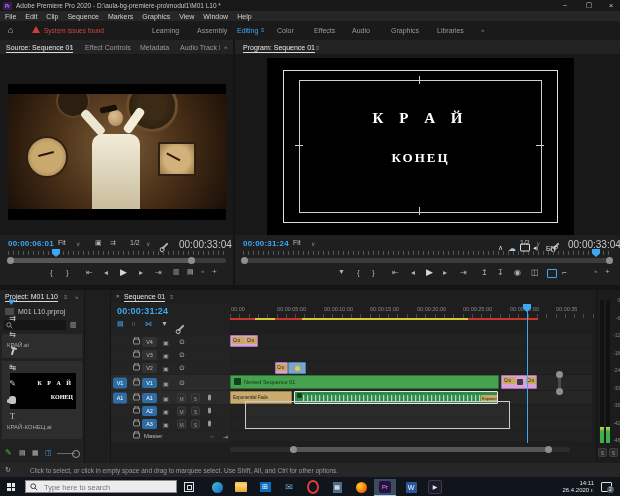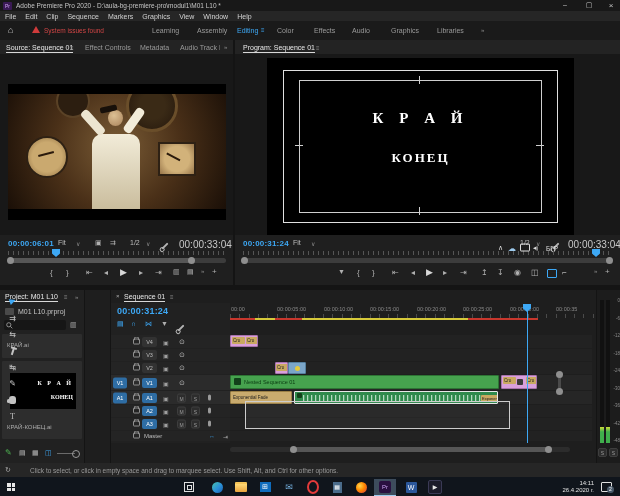--- a/index.html
+++ b/index.html
@@ -403,20 +403,27 @@
   <div class="t ico" style="left:5px;top:466px;font-size:7px">↻</div>
   <div class="t" style="left:30px;top:467px;font-size:6.5px;color:#9a9a9a">Click to select, or click in empty space and drag to marquee select. Use Shift, Alt, and Ctrl for other options.</div>
 
   <div id="taskbar"></div>
   <div class="t" style="left:7px;top:483px;width:8px;height:8px;display:grid;grid-template-columns:3.5px 3.5px;grid-template-rows:3.5px 3.5px;gap:1px">
     <i style="background:#e8e8e8"></i>
       <i style="background:#e8e8e8"></i>
       <i style="background:#e8e8e8"></i>
       <i style="background:#e8e8e8"></i>
   </div>
+  <div class="t" style="left:25px;top:480px;width:152px;height:13px;background:#ececec;border:1px solid #888;box-sizing:border-box">
+    <svg width="8" height="8" viewBox="0 0 10 10" style="position:absolute;left:4px;top:2px">
+        <circle cx="4" cy="4" r="3" fill="none" stroke="#3a3a3a" stroke-width="1.2"></circle>
+        <line x1="6.2" y1="6.2" x2="9" y2="9" stroke="#3a3a3a" stroke-width="1.2"></line>
+      </svg>
+    <input readonly="" style="position: absolute; left: 16px; top: 0px; width: 130px; height: 11px; border: none; background: transparent; font-size: 7.5px; color: rgb(58, 58, 58); outline: none; font-family: &quot;Liberation Sans&quot;, sans-serif;" placeholder="Type here to search">
+  </div>
   <div class="t" style="left:184px;top:482px;width:8px;height:8px;border:1px solid #dfdfdf">
     <i style="position:absolute;left:2px;top:2px;width:3px;height:3px;border:1px solid #dfdfdf"></i>
   </div>
   <div class="appico" style="left:206px">
       <i style="width:11px;height:11px;border-radius:50%;background:linear-gradient(135deg,#49c3ae,#2a8fd8 55%,#1b5fb0)"></i>
     </div>
   <div class="appico" style="left:230px">
       <i style="width:12px;height:8px;background:linear-gradient(#ffd977,#e8a33d);border-radius:1px;border-top:2px solid #f4c458"></i>
     </div>
   <div class="appico" style="left:254px">

